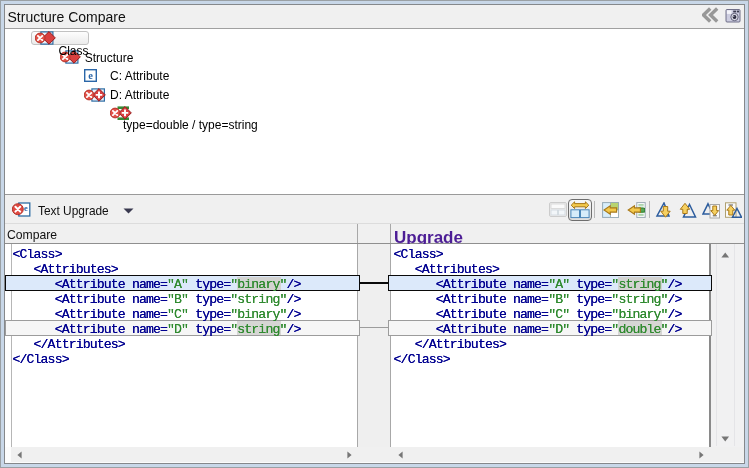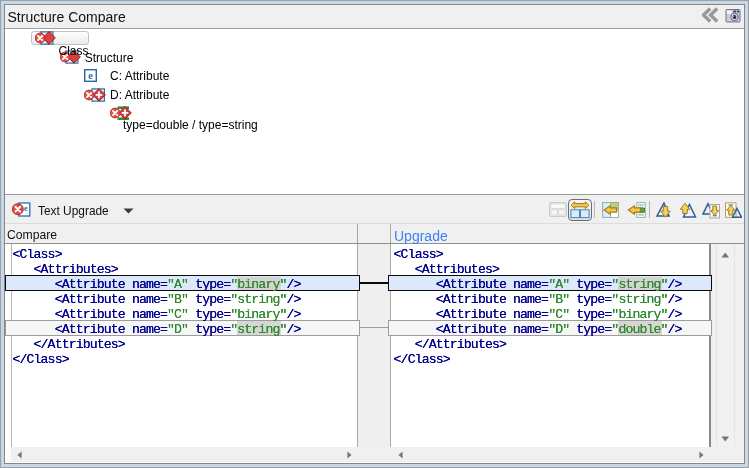--- a/index.html
+++ b/index.html
@@ -19,21 +19,21 @@
   #split{left:5px;top:194px;width:739px;height:1.2px;background:#9a9a9a;}
   
   #tchdr{left:5px;top:195.5px;width:739px;height:27.5px;background:#f0f0f0;}
   #tchdr-line{left:5px;top:223px;width:739px;height:1px;background:#dcdcdc;}
   #tctitle{left:38px;top:203.5px;font-size:11.9px;color:#101010;}
   
   #colhdr{left:5px;top:224px;width:739px;height:18.6px;background:#f0f0f0;}
   #colhdr-line{left:5px;top:242.6px;width:739px;height:1px;background:#8f8f8f;}
   .colv{top:224px;height:18.6px;width:1px;background:#a8a8a8;}
   #curtxt{left:7px;top:227.5px;font-size:12.2px;color:#111;}
-  #upgtxt{left:394px;top:227.5px;font-size:14px;color:#3b82f6;}
+  #upgtxt{left:394px;top:227.5px;font-size:17px;color:#4c1d95;font-weight:bold;}
   
   #lruler{left:5px;top:243.6px;width:6.4px;height:218px;background:#ffffff;}
   #lrline{left:11.4px;top:243.6px;width:1px;height:203.4px;background:#b6b6b6;}
   #ltext{left:12.4px;top:243.6px;width:345px;height:203.4px;background:#ffffff;}
   #gutl{left:357.4px;top:243.6px;width:1px;height:203.4px;background:#a8a8a8;}
   #gut{left:358.4px;top:243.6px;width:31.2px;height:203.4px;background:#efefef;}
   #gutr{left:389.6px;top:243.6px;width:1px;height:203.4px;background:#a8a8a8;}
   #rtext{left:390.6px;top:243.6px;width:318.8px;height:203.4px;background:#ffffff;}
   #rdiv{left:709.4px;top:243.6px;width:1.2px;height:203.4px;background:#8a8a8a;}
   #vscol{left:710.6px;top:243.6px;width:33.4px;height:203.4px;background:#f1f1f2;}

